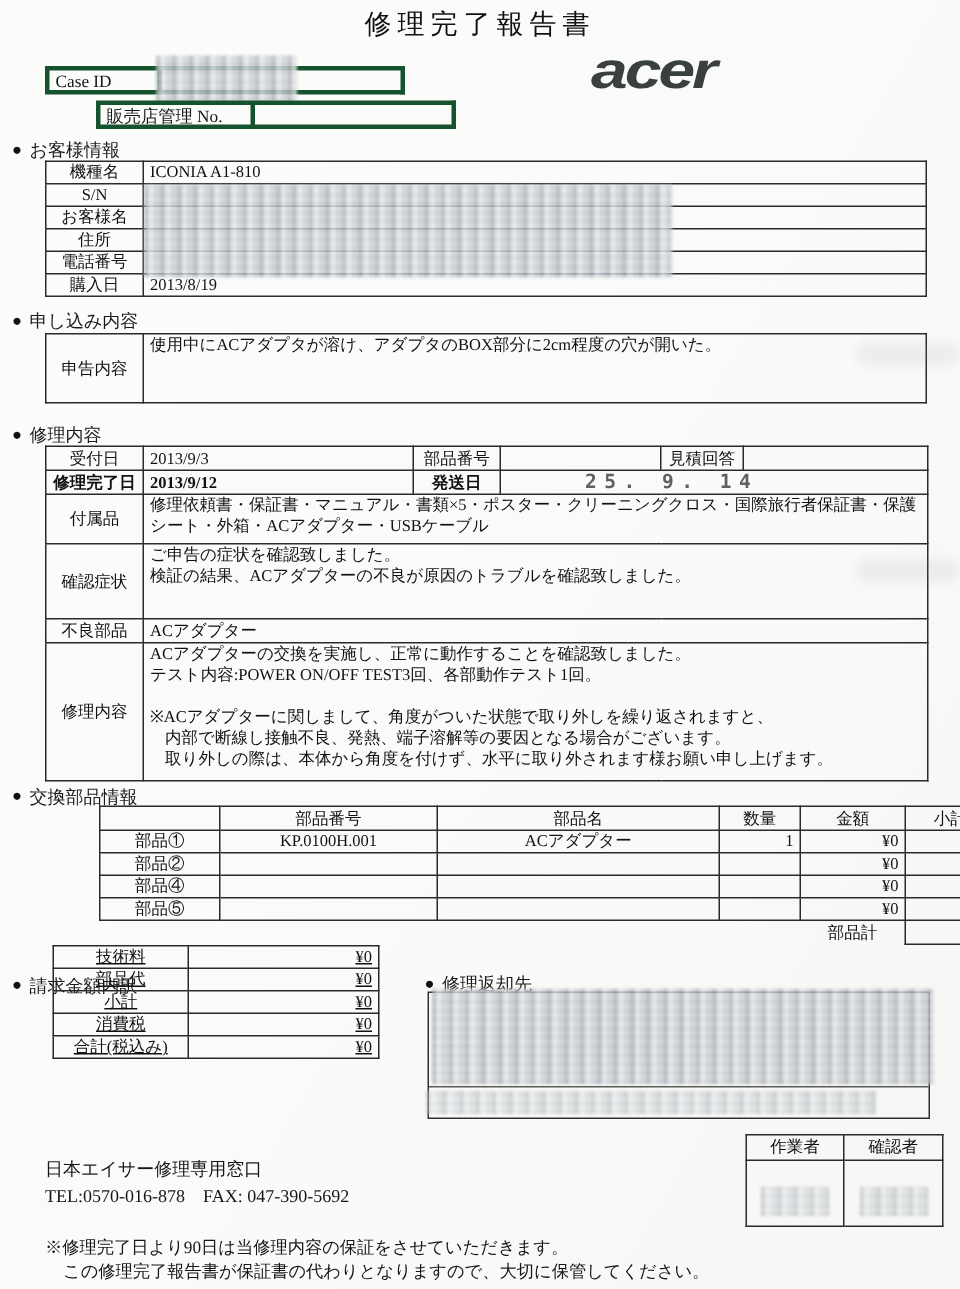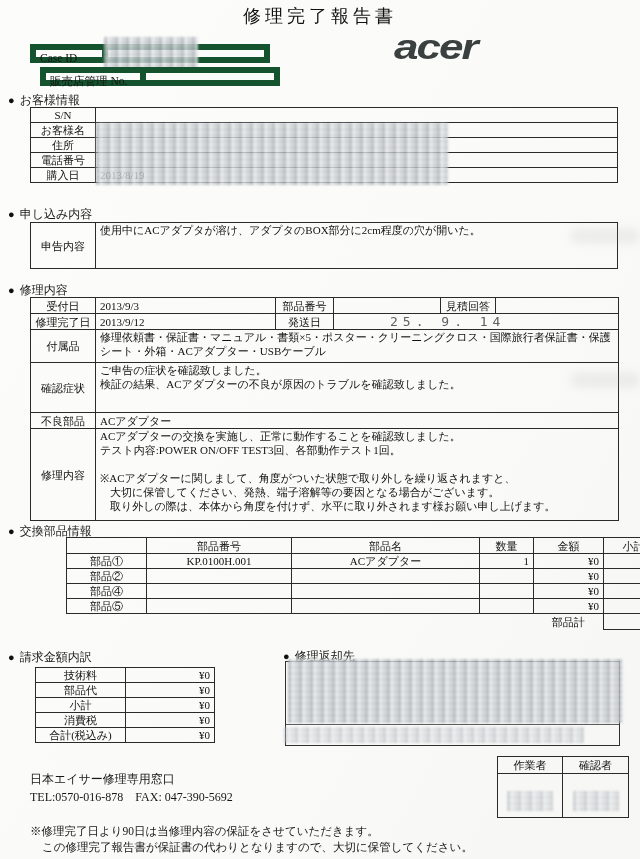--- a/index.html
+++ b/index.html
@@ -18,21 +18,21 @@
   }
   .acer-logo {
     left:394px; top:28px;
     font-family:"Liberation Sans","DejaVu Sans",sans-serif;
     font-weight:bold; font-style:italic;
     font-size:44px; letter-spacing:-2px; color:#3a4040;
     transform:scaleY(.78); transform-origin:top left;
   }
   
   .cid-row { display:flex; position:absolute; font-size:11.5px; }
-  .cid-cell { border:6px solid #14532d; height:19px; line-height:17px; padding-left:4px; background:transparent; }
+  .cid-cell { border:3px solid #14532d; height:19px; line-height:17px; padding-left:4px; background:transparent; }
   .cid-cell.value { border-left:none; }
   
   .redact {
     background:
       repeating-linear-gradient(90deg, rgba(156,162,168,.55) 0 3px, rgba(224,227,229,.55) 3px 7px, rgba(188,194,199,.5) 7px 11px),
       repeating-linear-gradient(0deg, rgba(198,203,208,.6) 0 3px, rgba(236,238,240,.65) 3px 6px);
     filter:blur(1.1px);
     border-radius:1px;
   }
   .redact.light { opacity:.65; }
@@ -74,36 +74,40 @@
 
 <div class="abs title">修理完了報告書</div>
 
 <div class="abs acer-logo">acer</div>
 
 <div class="cid-row" style="left:30px; top:44px;">
   <div class="cid-cell" style="width:78px;">Case ID</div>
   <div class="cid-cell value" style="width:162px;"></div>
 </div>
 <div class="abs redact" style="left:104px; top:37px; width:94px; height:31px;"></div>
-<div class="cid-row" style="left:22px; top:67px;padding-left:18px;">
+<div class="cid-row" style="left:46px; top:67px;padding-left:18px;">
   <div class="cid-cell" style="width:106px;">販売店管理 No.</div>
   <div class="cid-cell value" style="width:134px;"></div>
 </div>
 
 <div class="abs section" style="left:8px; top:92px;">
   <span class="bullet">●</span>
   <span>お客様情報</span>
 </div>
 <div class="abs rel" style="left:30px; top:107px;">
   <table class="t" style="width:588px;">
     <colgroup>
         <col style="width:65px;">
         <col>
       </colgroup>
     <tbody>
+        <tr>
+          <td class="lbl">機種名</td>
+          <td>ICONIA A1-810</td>
+        </tr>
     <tr>
           <td class="lbl">S/N</td>
           <td></td>
         </tr>
     <tr>
           <td class="lbl">お客様名</td>
           <td></td>
         </tr>
     <tr>
           <td class="lbl">住所</td>
@@ -154,21 +158,21 @@
   </colgroup>
   <tbody>
       <tr style="height:16px;">
     <td class="lbl">受付日</td>
     <td>2013/9/3</td>
     <td class="lbl">部品番号</td>
     <td></td>
     <td class="lbl">見積回答</td>
     <td></td>
   </tr>
-  <tr style="height:16px;">
+  <tr style="height:16px;font-weight:bold;">
     <td class="lbl">修理完了日</td>
     <td>2013/9/12</td>
     <td class="lbl">発送日</td>
     <td colspan="3">
           <div class="stamp">25. 9. 14</div>
         </td>
   </tr>
   <tr style="height:33px;font-family:Liberation Serif, serif;">
     <td class="lbl">付属品</td>
     <td colspan="5" class="top">修理依頼書・保証書・マニュアル・書類×5・ポスター・クリーニングクロス・国際旅行者保証書・保護シート・外箱・ACアダプター・USBケーブル</td>
@@ -184,21 +188,21 @@
     <td class="lbl">不良部品</td>
     <td colspan="5">ACアダプター</td>
   </tr>
   <tr style="height:92px;">
     <td class="lbl">修理内容</td>
     <td colspan="5" class="top">
       <div>ACアダプターの交換を実施し、正常に動作することを確認致しました。</div>
       <div>テスト内容:POWER ON/OFF TEST3回、各部動作テスト1回。</div>
       <div class="blankline"></div>
       <div>※ACアダプターに関しまして、角度がついた状態で取り外しを繰り返されますと、</div>
-      <div class="indent">大切に保管してください、発熱、端子溶解等の要因となる場合がございます。</div>
+      <div class="indent">内部で断線し接触不良、発熱、端子溶解等の要因となる場合がございます。</div>
       <div class="indent">取り外しの際は、本体から角度を付けず、水平に取り外されます様お願い申し上げます。</div>
     </td>
   </tr>
 </tbody>
   </table>
 
 <div class="abs section" style="left:8px; top:523px;">
   <span class="bullet">●</span>
   <span>交換部品情報</span>
 </div>
@@ -257,21 +261,21 @@
     <td class="noborder lbl">部品計</td>
     <td style="text-align:right;">¥0</td>
   </tr>
 </tbody>
   </table>
 
 <div class="abs section" style="left:8px; top:649px;">
   <span class="bullet">●</span>
   <span>請求金額内訳</span>
 </div>
-<table class="t abs" style="left:35px; top:667px; width:180px;">
+<table class="t abs" style="left:35px; top:630px; width:218px;text-decoration:underline;">
   <colgroup>
       <col style="width:90px;">
       <col>
     </colgroup>
   <tbody>
       <tr>
         <td class="lbl">技術料</td>
         <td style="text-align:right;">¥0</td>
       </tr>
   <tr>

